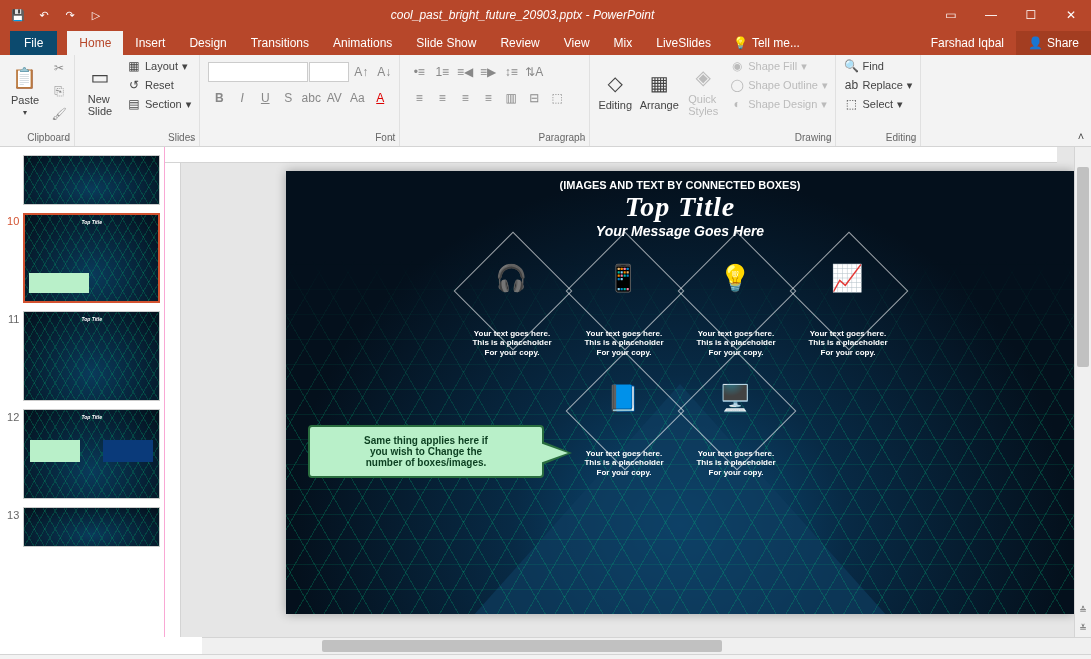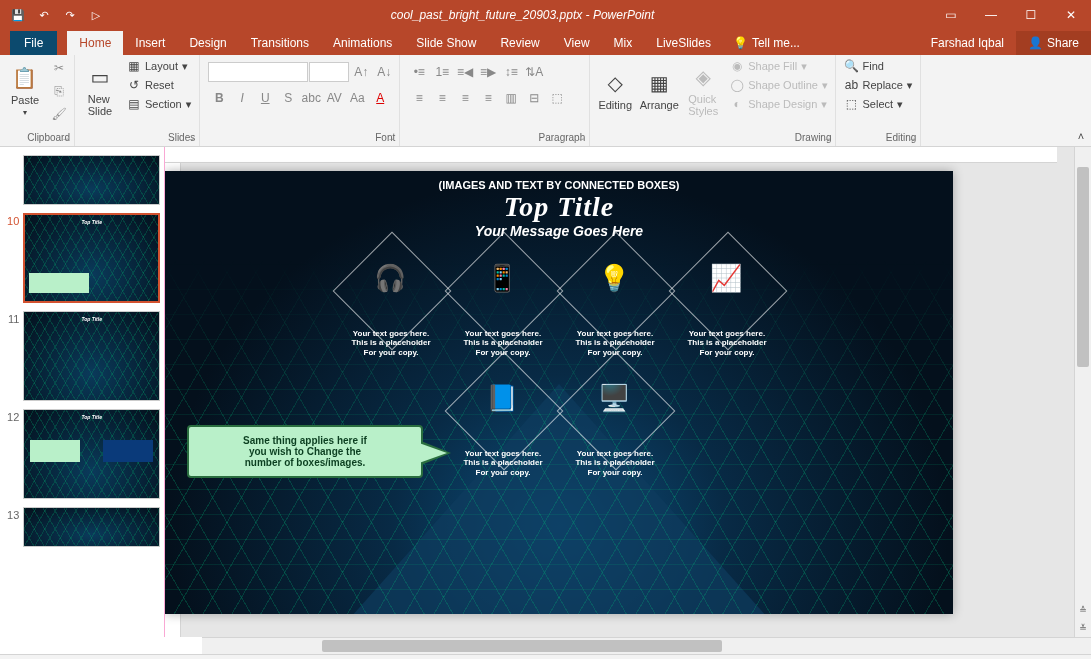--- a/index.html
+++ b/index.html
@@ -45,21 +45,21 @@
 .thumbpanel { width: 165px; background: #fff; border-right: 1px solid #f9a8d4; overflow-y: auto; padding: 4px 0; }
 .thumb-item { display: flex; padding: 4px 4px; gap: 4px; }
 .thumb-num { width: 18px; text-align: right; font-size: 11px; color: #666; padding-top: 2px; }
 .thumb-img { width: 160px; height: 90px; background: radial-gradient(ellipse at 50% 70%, #0a3a5a, #04101c); border: 1px solid #ccc; position: relative; overflow: hidden; }
 .thumb-item.selected .thumb-img { border: 2px solid #d35230; }
 .thumb-item.selected .thumb-num { color: #d35230; }
 .thumb-grid { position: absolute; inset: 0; background:
   repeating-linear-gradient(60deg, transparent 0 8px, rgba(0,150,100,0.3) 8px 9px),
   repeating-linear-gradient(-60deg, transparent 0 8px, rgba(0,150,100,0.3) 8px 9px); }
 
-.editarea { flex: 1; background: #e6e6e6; display: flex; align-items: center; justify-content: flex-start; position: relative; overflow: auto; }
+.editarea { flex: 1; background: #e6e6e6; display: flex; align-items: center; justify-content: flex-end; position: relative; overflow: auto; }
 .slide { width: 788px; height: 443px; background: radial-gradient(ellipse at 50% 80%, #0d4d7a 0%, #082a45 30%, #04101c 70%); position: relative; box-shadow: 0 0 10px rgba(0,0,0,0.3); overflow: hidden; }
 .slide .grid-overlay { position: absolute; inset: 0; background:
   repeating-linear-gradient(60deg, transparent 0 24px, rgba(0,180,120,0.25) 24px 25px),
   repeating-linear-gradient(-60deg, transparent 0 24px, rgba(0,180,120,0.25) 24px 25px),
   repeating-linear-gradient(0deg, transparent 0 24px, rgba(0,180,120,0.15) 24px 25px); 
   mask: linear-gradient(to top, black 40%, transparent 80%);
   -webkit-mask: linear-gradient(to top, black 40%, transparent 80%); }
 .slide .triangle { position: absolute; bottom: -50px; left: 50%; transform: translateX(-50%); width: 0; height: 0; border-left: 250px solid transparent; border-right: 250px solid transparent; border-bottom: 280px solid rgba(14,60,94,0.7); }
 
 .slide-header { position: absolute; top: 8px; left: 0; right: 0; text-align: center; color: #fff; }

